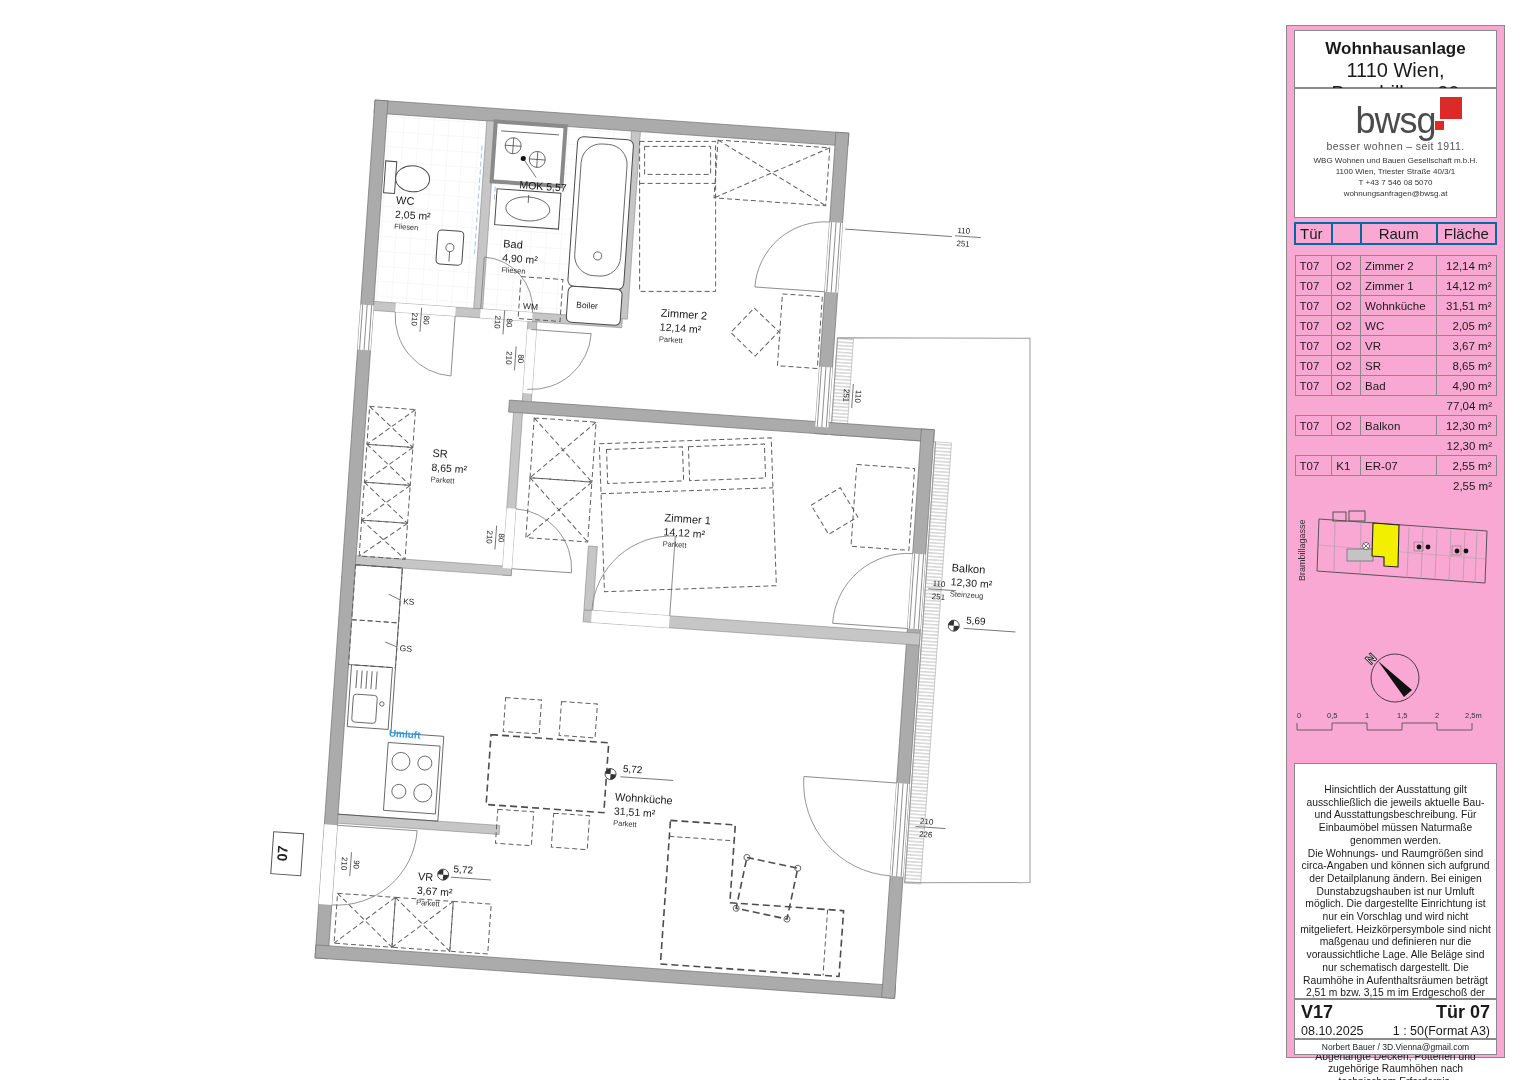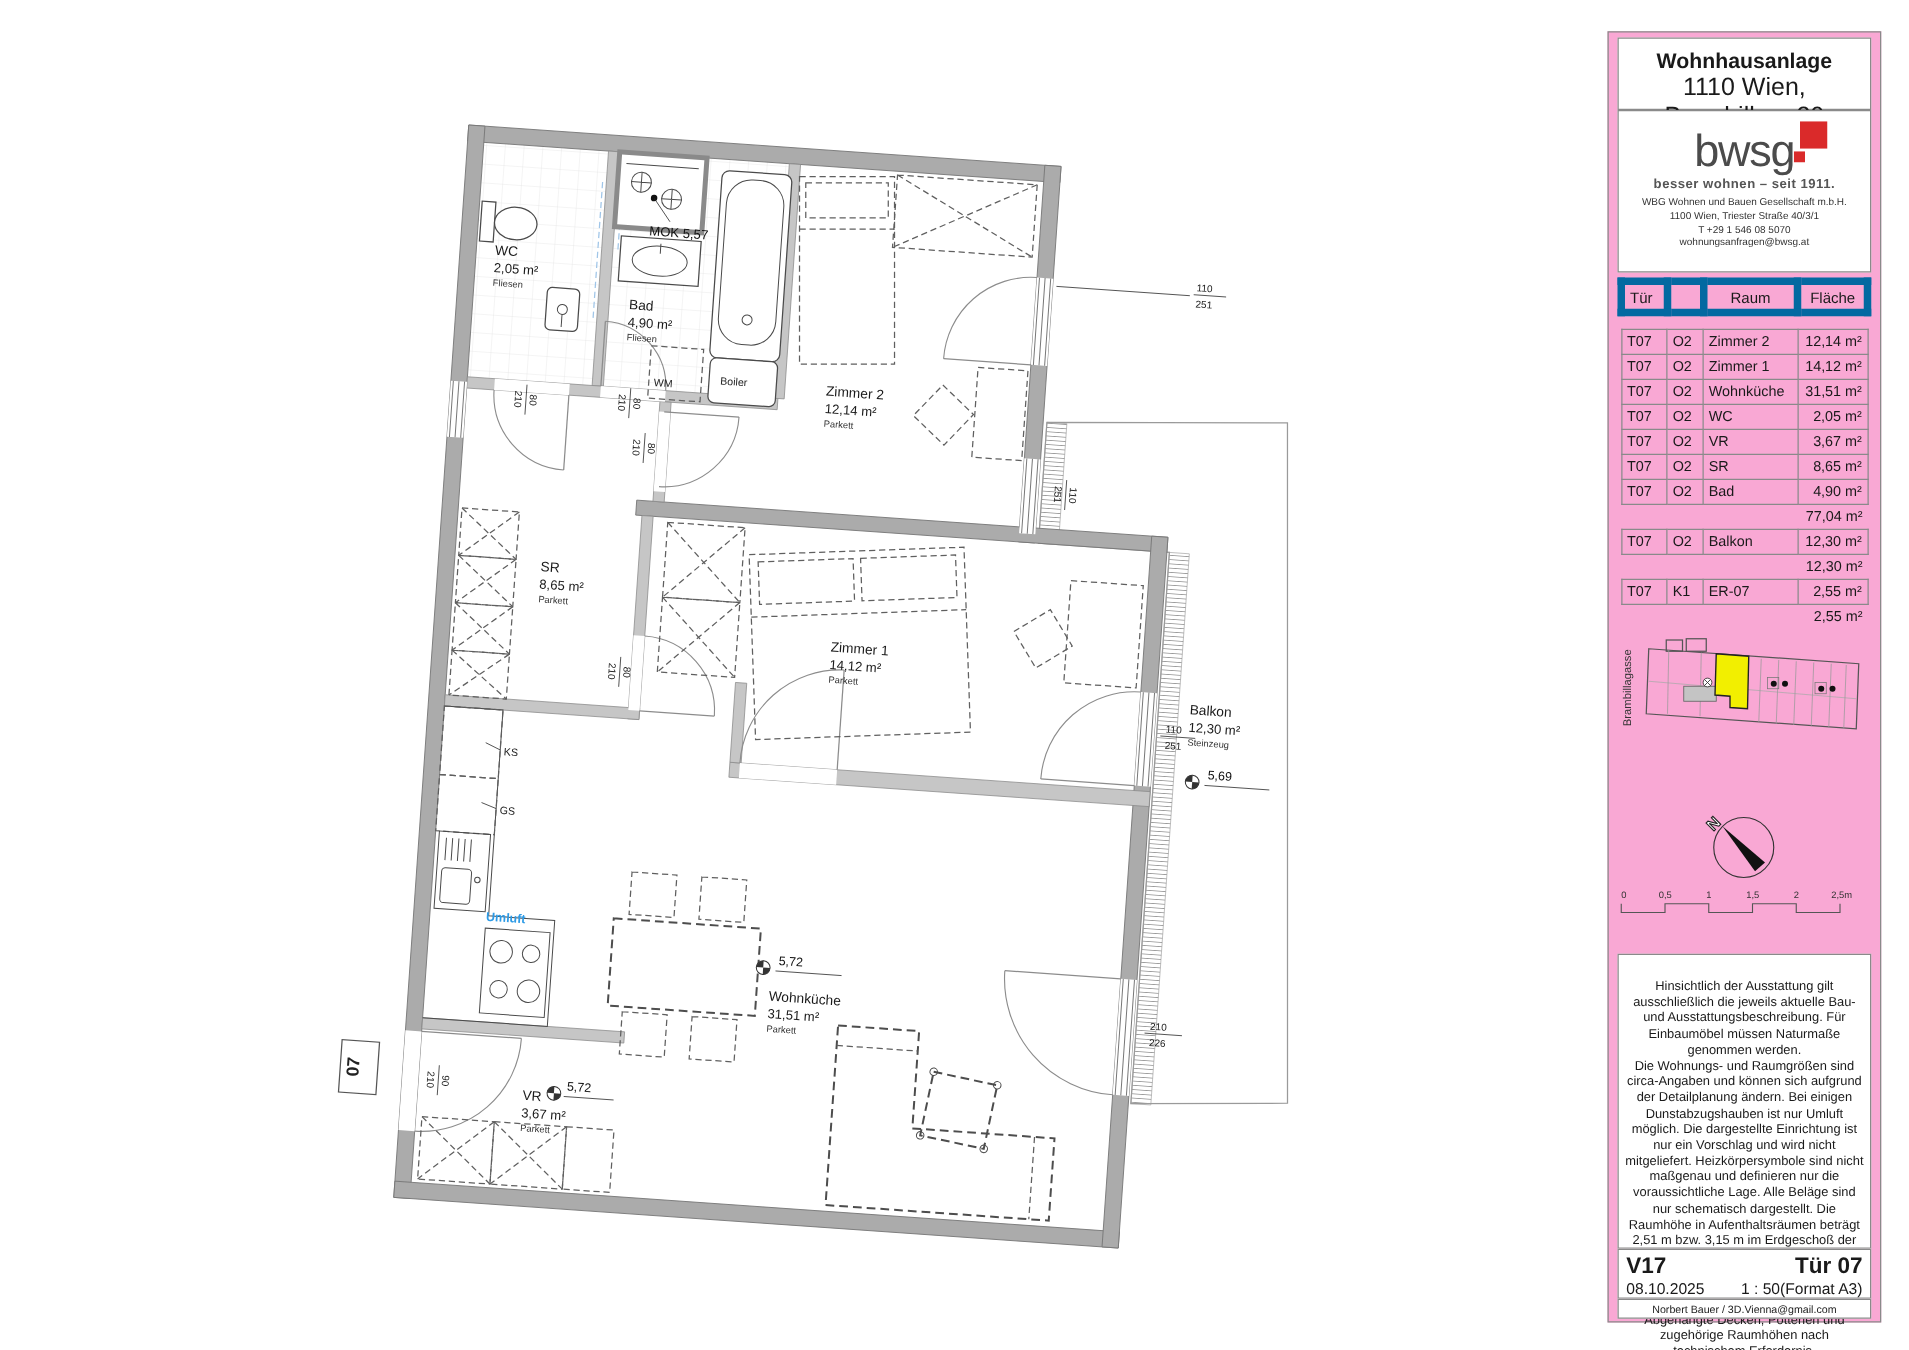--- a/index.html
+++ b/index.html
@@ -12,26 +12,26 @@
          border:1px solid #8a8a8a;background:#f9a8d4;box-sizing:border-box;}
   .pbox{position:absolute;left:7px;width:203px;border:1px solid #8a8a8a;box-sizing:border-box;background:#fff;}
   .title-box{top:4px;height:58px;text-align:center;padding-top:7px;}
   .title-box .l1{font-size:17px;font-weight:bold;line-height:1.25;}
   .title-box .l2{font-size:20px;font-weight:normal;}
   .logo-box{top:62px;height:130px;text-align:center;}
   .bwsg{position:relative;display:inline-block;margin-top:16px;}
   .bwsg .word{font-size:36px;color:#4b4b4b;letter-spacing:-1px;line-height:0.9;margin-top:25px;}
   .bwsg .sq-big{position:absolute;right:-26px;top:-8px;width:22px;height:22px;}
   .bwsg .sq-small{position:absolute;right:-8px;top:16px;width:9px;height:9px;}
-  .tagline{font-size:10.5px;font-weight:bold;color:#555;letter-spacing:0.4px;margin-top:3px;}
+  .tagline{font-size:10.5px;font-weight:normal;color:#555;letter-spacing:0.4px;margin-top:3px;}
   .company{font-size:8px;color:#333;line-height:1.35;margin-top:4px;white-space:pre-line;}
   .table-wrap{position:absolute;left:7px;top:196px;width:203px;}
   table.rt{border-collapse:collapse;width:100%;font-size:11.5px;}
   table.rt td{padding:1px 4px;height:17px;}
-  table.rt tr.hdr td{border:6px solid #0369a1;font-size:12px;}
+  table.rt tr.hdr td{border:2px solid #0369a1;font-size:15px;}
   table.rt tr.gap td{border:none;height:8px;}
   table.rt tr.data td{border:1px solid #8a8a8a;}
   table.rt tr.sub td{border:none;}
   table.rt td.c4{text-align:right;margin-left:28px;}
   .siteplan{position:absolute;left:4px;top:455px;width:210px;height:135px;}
   .north{position:absolute;left:5px;top:590px;width:205px;height:115px;}
   .scalebar{position:absolute;left:8px;top:683px;width:200px;height:28px;}
   .disc-box{top:737px;height:236px;padding:20px 4px;font-size:10.3px;line-height:1.235;
             text-align:center;white-space:pre-line;}
   .foot1{top:973px;height:40px;}
@@ -429,21 +429,21 @@
       <svg class="sq-big" viewBox="0 0 22 22">
             <rect width="22" height="22" fill="#da2a2a"></rect>
           </svg>
       <svg class="sq-small" viewBox="0 0 9 9">
             <rect width="9" height="9" fill="#da2a2a"></rect>
           </svg>
     </div>
     <div class="tagline">besser wohnen – seit 1911.</div>
     <div class="company">WBG Wohnen und Bauen Gesellschaft m.b.H.
 1100 Wien, Triester Straße 40/3/1
-T +29 1 546 08 5070
+T +43 7 546 08 5070
 wohnungsanfragen@bwsg.at</div>
   </div>
 
   <div class="table-wrap">
     <table class="rt">
       <tbody>
             <tr class="hdr">
         <td style="width:36px">Tür</td>
         <td style="width:28px"></td>
         <td style="width:80px;text-align:center">Raum</td>

